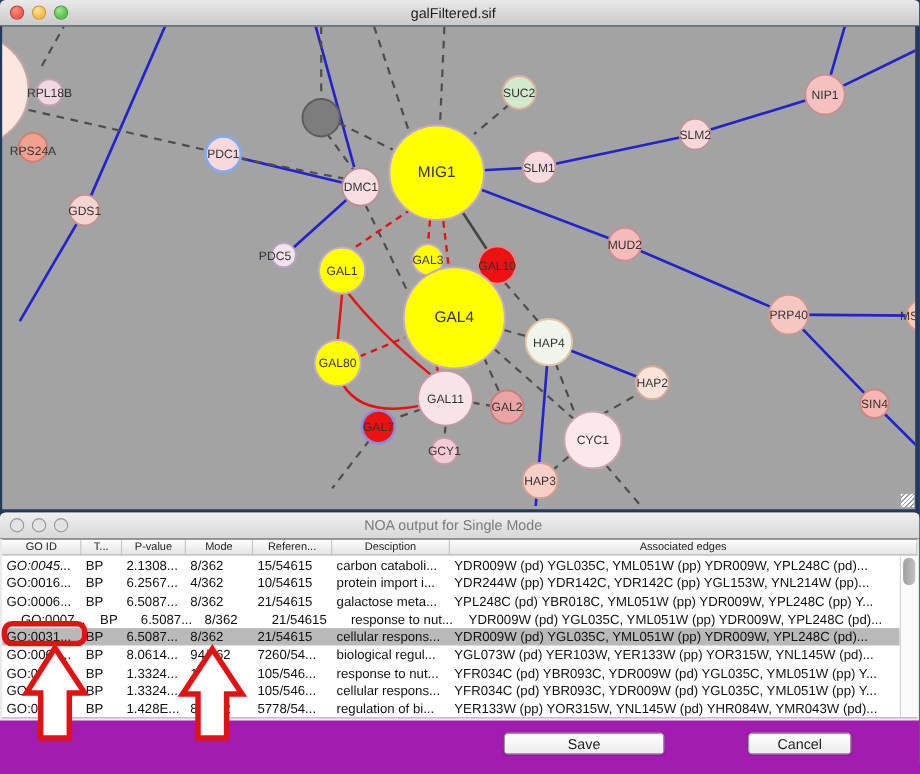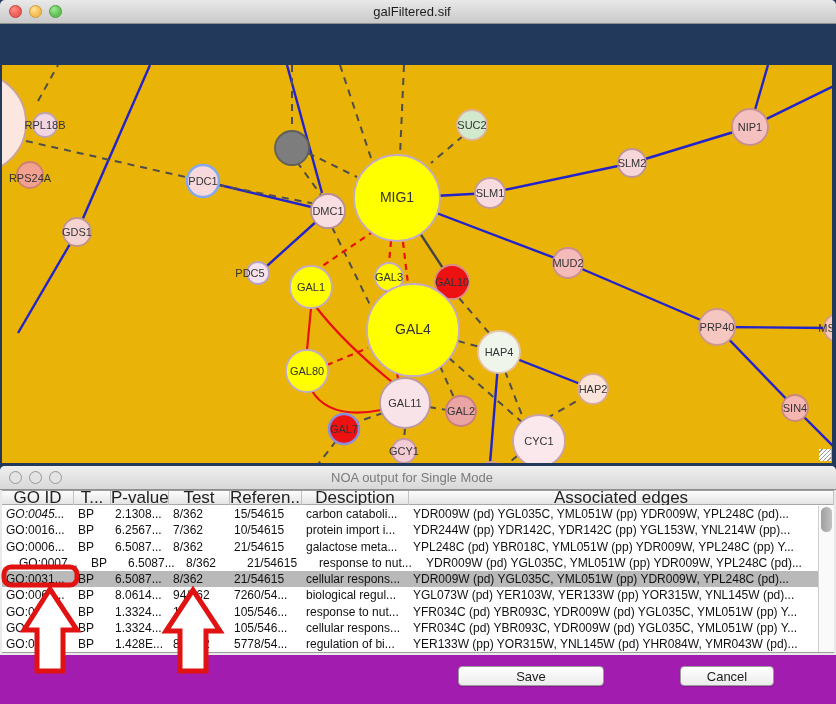--- a/index.html
+++ b/index.html
@@ -12,34 +12,34 @@
             background:linear-gradient(#e9e9e9,#c9c9c9);
             border-bottom:1px solid #8e8e8e;border-radius:5px 5px 0 0;}
   .titlebar .title{position:absolute;left:0;right:12px;top:0;height:24px;line-height:24px;
             text-align:center;font-size:13px;color:#1d1d1d;}
   .lights{position:absolute;left:9px;top:5px;display:flex;gap:7px;}
   .light{width:13px;height:13px;border-radius:50%;}
   .light.red{background:radial-gradient(circle at 35% 30%,#ff8c84,#ee5f57 60%);border:1px solid #c33e36;}
   .light.yellow{background:radial-gradient(circle at 35% 30%,#ffe29a,#f5bd4f 60%);border:1px solid #cf9935;}
   .light.green{background:radial-gradient(circle at 35% 30%,#a5e69a,#61c354 60%);border:1px solid #47a136;}
   .light.inactive{background:#e3e3e3;border:1px solid #979797;}
-  .net-canvas{position:absolute;left:2px;right:4px;top:24px;bottom:0;background:#eab308;overflow:hidden;margin-top:41px;}
+  .net-canvas{position:absolute;left:2px;right:4px;top:24px;bottom:0;background:#a3a3a3;overflow:hidden;}
   .grip{position:absolute;right:5px;bottom:2px;width:12px;height:12px;
         background:repeating-linear-gradient(135deg,#fff 0 2px,#9a9a9a 2px 3px);}
   
   .noa-window{position:absolute;left:0;top:466px;width:836px;height:238px;
               background:#e9e9e9;border-radius:5px 5px 0 0;}
   .noa-window .titlebar{background:linear-gradient(#efefef,#d8d8d8);}
   .noa-window .titlebar .title{color:#7b7b7b;}
   .noa-table{position:absolute;left:2px;right:2px;top:24px;height:163px;background:#fff;
              border:1px solid #9c9c9c;border-left:none;border-right:none;}
   .thead{position:absolute;left:0;right:0;top:0;height:14px;
          background:linear-gradient(#fdfdfd,#e4e4e4);border-bottom:1px solid #a8a8a8;
          display:flex;}
-  .th{height:14px;line-height:13px;font-size:17px;color:#222;text-align:center;
+  .th{height:14px;line-height:13px;font-size:10px;color:#222;text-align:center;
       border-right:1px solid #c3c3c3;overflow:hidden;white-space:nowrap;}
   .rows{position:absolute;left:0;right:16px;top:15px;bottom:0;overflow:hidden;}
   .trow{display:flex;height:16.3px;background:#fff;}
   .trow.selected{background:#b9b9b9;}
   .td{height:16.3px;line-height:16px;font-size:12px;color:#111;padding-left:4px;
       overflow:hidden;white-space:nowrap;}
   .vscroll{position:absolute;right:0;top:15px;bottom:0;width:16px;background:#fafafa;
            border-left:1px solid #cfcfcf;}
   .vthumb{position:absolute;left:2px;top:1px;width:11px;height:25px;border-radius:6px;
           background:linear-gradient(90deg,#9f9f9f,#c2c2c2);}
@@ -186,40 +186,40 @@
         <span class="light inactive"></span>
       </div>
       <div class="title">NOA output for Single Mode</div>
     </div>
 
     <div class="noa-table">
       <div class="thead" id="thead">
           <div class="th" style="width: 72px;">GO ID</div>
           <div class="th" style="width: 37px;">T...</div>
           <div class="th" style="width: 58px;">P-value</div>
-          <div class="th" style="width: 61px;">Test</div>
+          <div class="th" style="width: 61px;">Mode</div>
           <div class="th" style="width: 72px;">Referen...</div>
           <div class="th" style="width: 107px;">Desciption</div>
           <div class="th" style="width: 409px; flex: 1 1 0%;">Associated edges</div>
         </div>
       <div class="rows" id="trows">
           <div class="trow">
             <div class="td" style="width: 72px; font-style: italic;">GO:0045...</div>
             <div class="td" style="width: 37px;">BP</div>
             <div class="td" style="width: 58px;">2.1308...</div>
             <div class="td" style="width: 61px;">8/362</div>
             <div class="td" style="width: 72px;">15/54615</div>
             <div class="td" style="width: 107px;">carbon cataboli...</div>
             <div class="td" style="width: 409px; flex: 1 1 0%;">YDR009W (pd) YGL035C, YML051W (pp) YDR009W, YPL248C (pd)...</div>
           </div>
           <div class="trow">
             <div class="td" style="width: 72px;">GO:0016...</div>
             <div class="td" style="width: 37px;">BP</div>
             <div class="td" style="width: 58px;">6.2567...</div>
-            <div class="td" style="width: 61px;">7/362</div>
+            <div class="td" style="width: 61px;">4/362</div>
             <div class="td" style="width: 72px;">10/54615</div>
             <div class="td" style="width: 107px;">protein import i...</div>
             <div class="td" style="width: 409px; flex: 1 1 0%;">YDR244W (pp) YDR142C, YDR142C (pp) YGL153W, YNL214W (pp)...</div>
           </div>
           <div class="trow">
             <div class="td" style="width: 72px;">GO:0006...</div>
             <div class="td" style="width: 37px;">BP</div>
             <div class="td" style="width: 58px;">6.5087...</div>
             <div class="td" style="width: 61px;">8/362</div>
             <div class="td" style="width: 72px;">21/54615</div>

